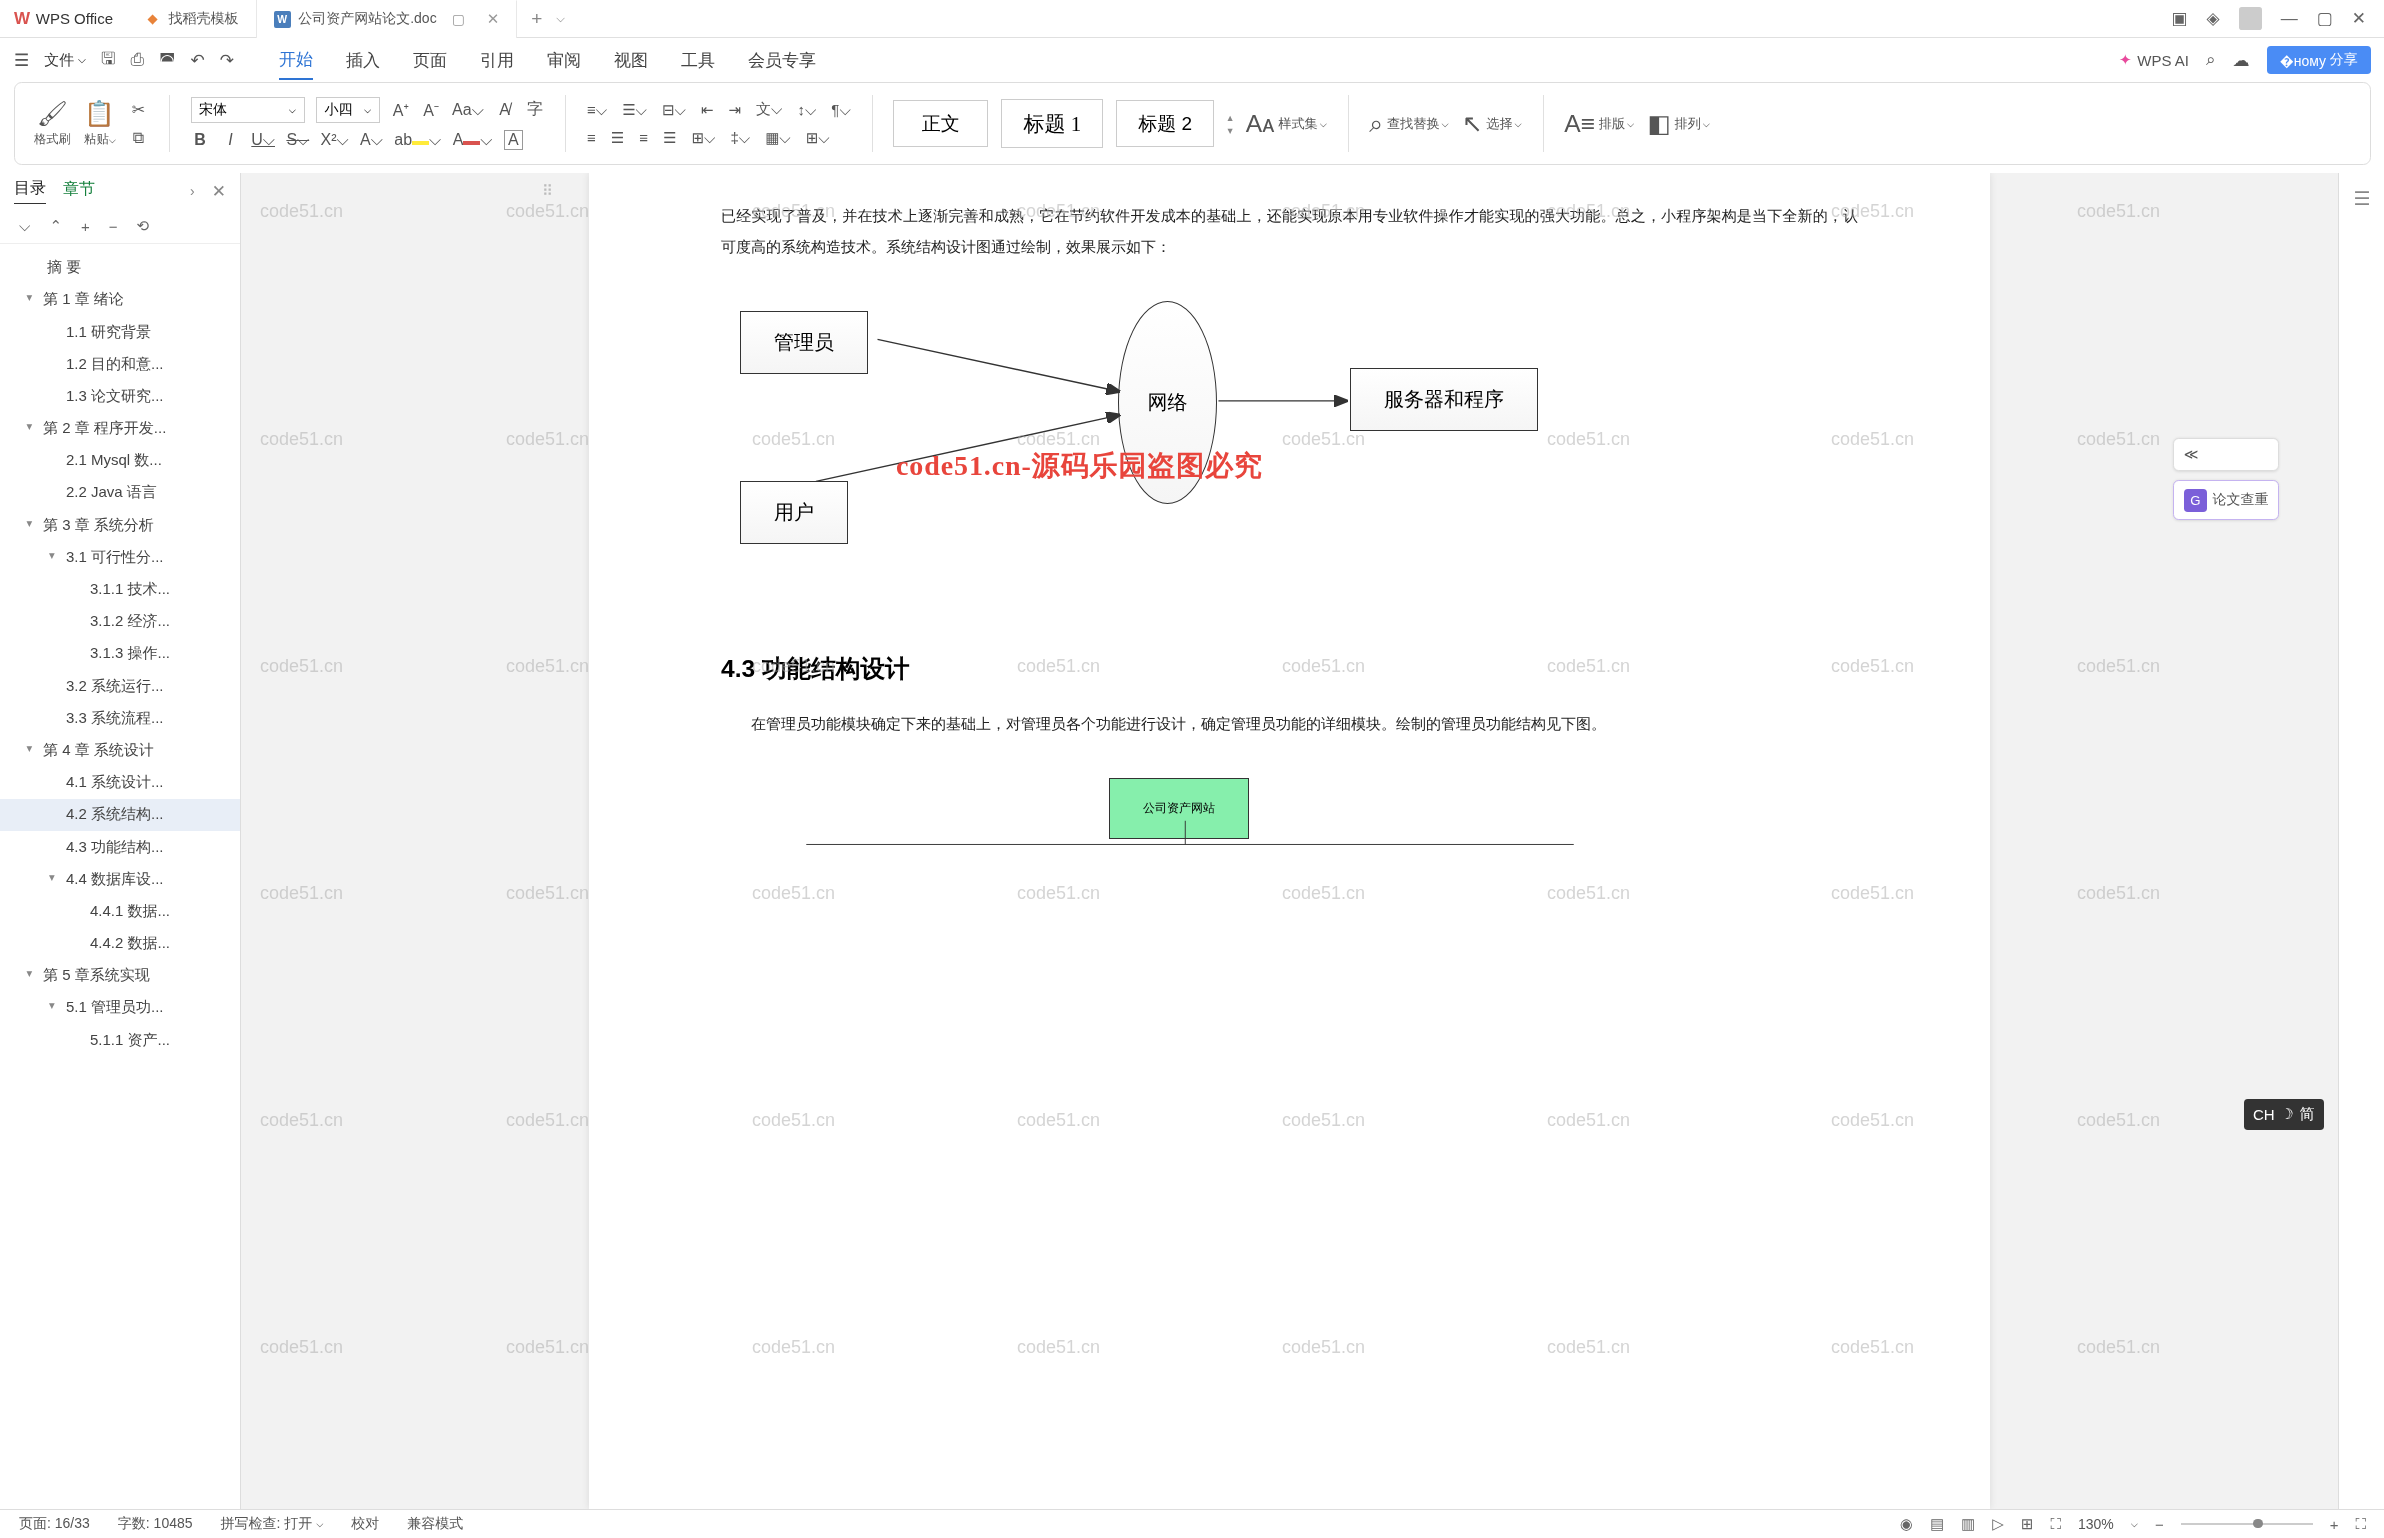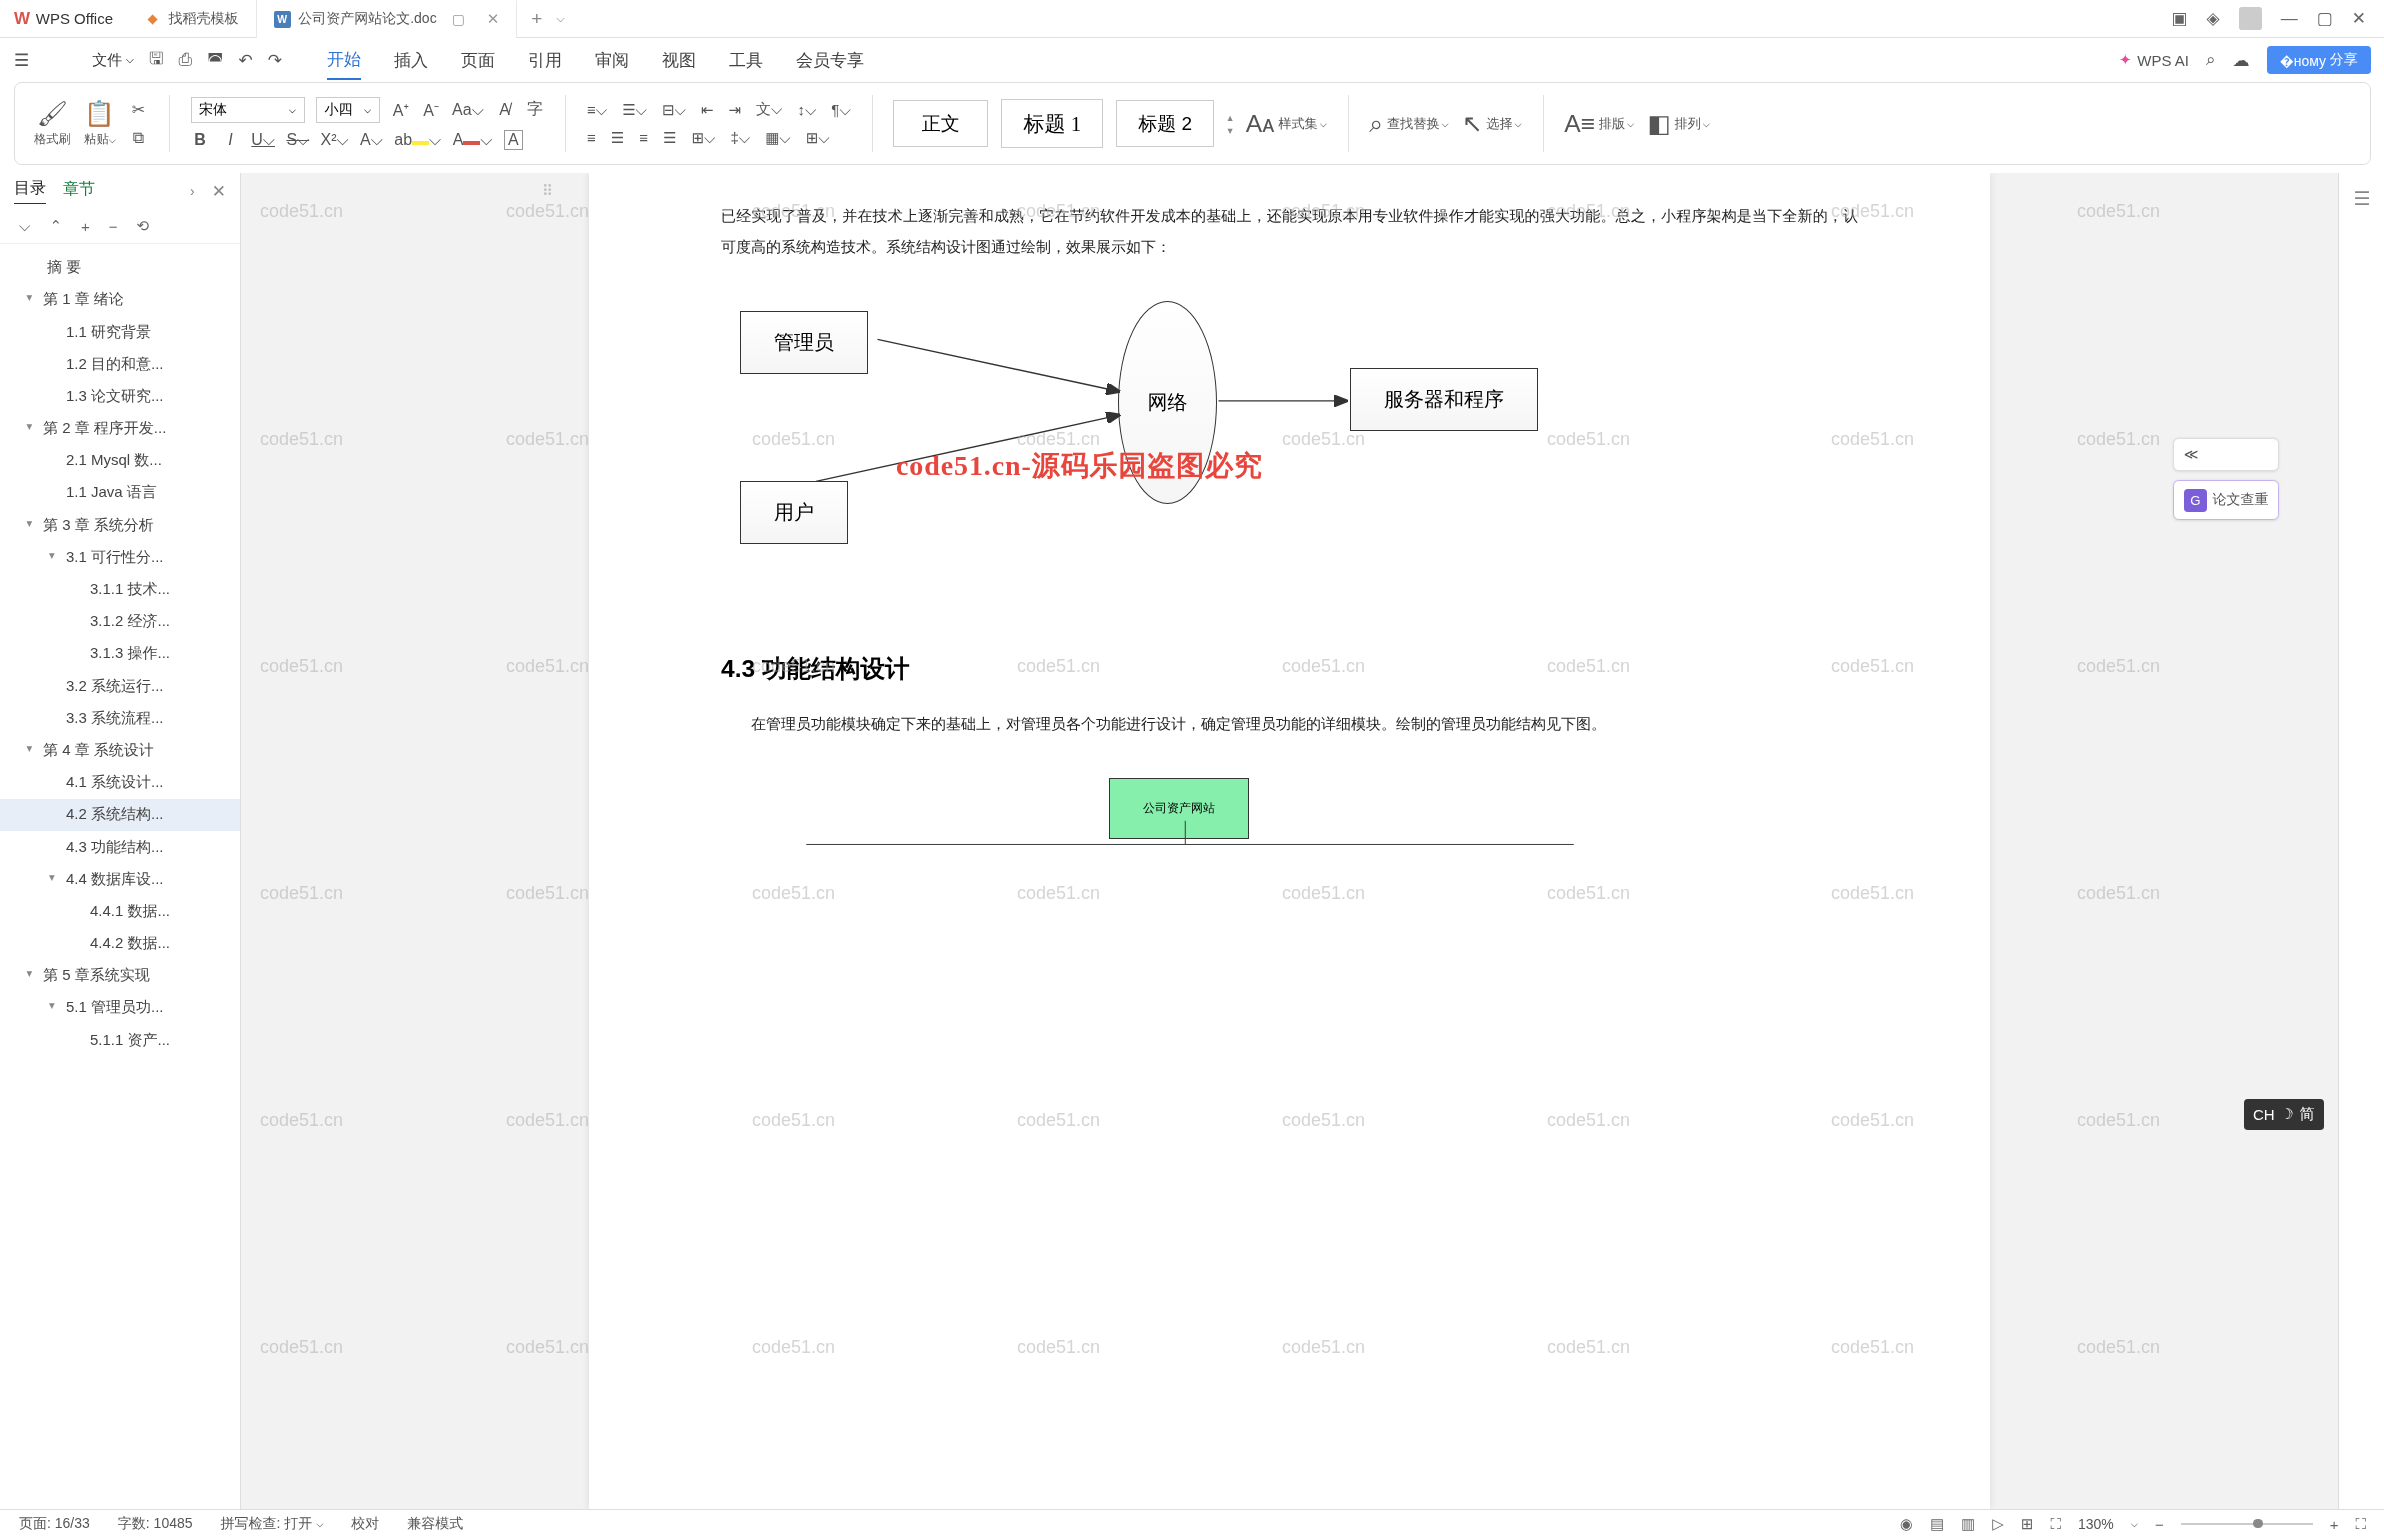--- a/index.html
+++ b/index.html
@@ -19,21 +19,21 @@
 .title-plus { padding: 0 14px; color: #888; font-size: 19px; }
 .title-dropdown { color: #888; font-size: 11.4px; padding-right: 19px; }
 .title-right { margin-left: auto; display: flex; align-items: center; gap: 19px; padding-right: 19px; }
 .title-right-icon { color: #666; font-size: 17px; }
 .avatar { width: 23px; height: 23px; background: #ccc; border-radius: 2.8px; }
 
 
 .menu-bar { height: 44px; display: flex; align-items: center; padding: 0 14px; gap: 17px; }
 .menu-left { display: flex; align-items: center; gap: 15px; }
 .menu-left-icon { color: #555; font-size: 17px; }
-.file-btn { display: flex; align-items: center; gap: 3.8px; font-size: 15px; color: #333; margin-left: 48px; }
+.file-btn { display: flex; align-items: center; gap: 3.8px; font-size: 15px; color: #333; }
 .menu-tabs { display: flex; align-items: center; gap: 33px; margin-left: 28px; }
 .menu-tab { font-size: 17px; color: #444; padding: 7.6px 0; }
 .menu-tab.active { color: #2e74d4; border-bottom: 2.8px solid #2e74d4; font-weight: 500; }
 .menu-right { margin-left: auto; display: flex; align-items: center; gap: 17px; }
 .wps-ai { display: flex; align-items: center; gap: 5.7px; font-size: 15px; color: #555; }
 .wps-ai-icon { color: #e84a9c; }
 .share-btn { background: #4a8cf5; color: #fff; padding: 4.7px 13.2px; border-radius: 3.8px; font-size: 14px; display: flex; align-items: center; gap: 3.8px; }
 
 
 .ribbon { height: 83px; border: 0.9px solid #ddd; border-radius: 7.6px; margin: 0 14px 7.6px 14px; display: flex; align-items: center; padding: 0 19px; gap: 13.2px; }
@@ -308,21 +308,21 @@
       <span class="sidebar-tool">⟲</span>
     </div>
     <div class="outline" id="outline-list">
         <div class="outline-item l0"><span>摘  要</span></div>
         <div class="outline-item l1"><span class="outline-caret">▾</span><span>第 1 章  绪论</span></div>
         <div class="outline-item l2"><span>1.1  研究背景</span></div>
         <div class="outline-item l2"><span>1.2 目的和意...</span></div>
         <div class="outline-item l2"><span>1.3  论文研究...</span></div>
         <div class="outline-item l1"><span class="outline-caret">▾</span><span>第 2 章  程序开发...</span></div>
         <div class="outline-item l2"><span>2.1  Mysql 数...</span></div>
-        <div class="outline-item l2"><span>1.1  Java 语言</span></div>
+        <div class="outline-item l2"><span>2.2  Java 语言</span></div>
         <div class="outline-item l1"><span class="outline-caret">▾</span><span>第 3 章  系统分析</span></div>
         <div class="outline-item l2"><span class="outline-caret">▾</span><span>3.1  可行性分...</span></div>
         <div class="outline-item l3"><span>3.1.1  技术...</span></div>
         <div class="outline-item l3"><span>3.1.2  经济...</span></div>
         <div class="outline-item l3"><span>3.1.3  操作...</span></div>
         <div class="outline-item l2"><span>3.2  系统运行...</span></div>
         <div class="outline-item l2"><span>3.3  系统流程...</span></div>
         <div class="outline-item l1"><span class="outline-caret">▾</span><span>第 4 章  系统设计</span></div>
         <div class="outline-item l2"><span>4.1  系统设计...</span></div>
         <div class="outline-item l2 active"><span>4.2  系统结构...</span></div>

